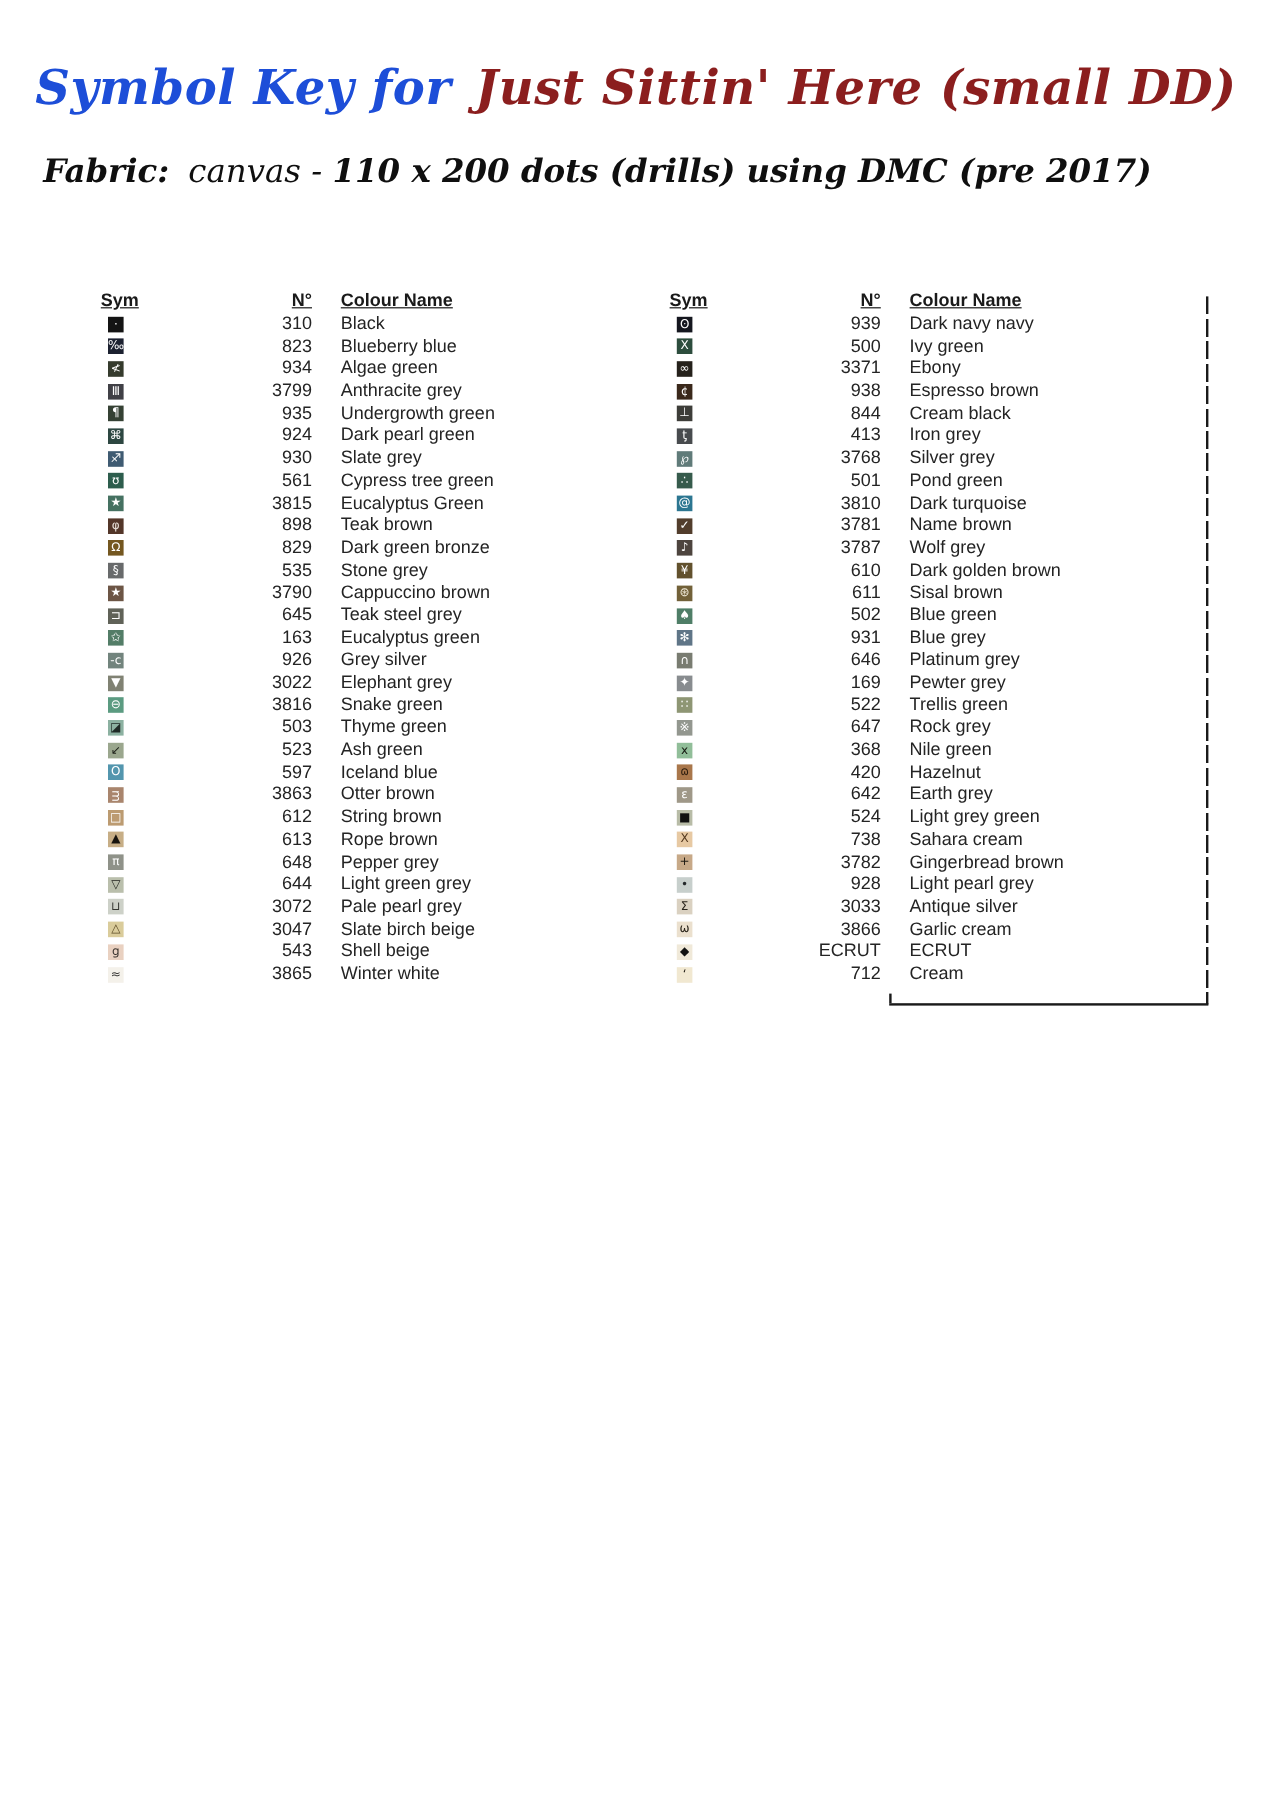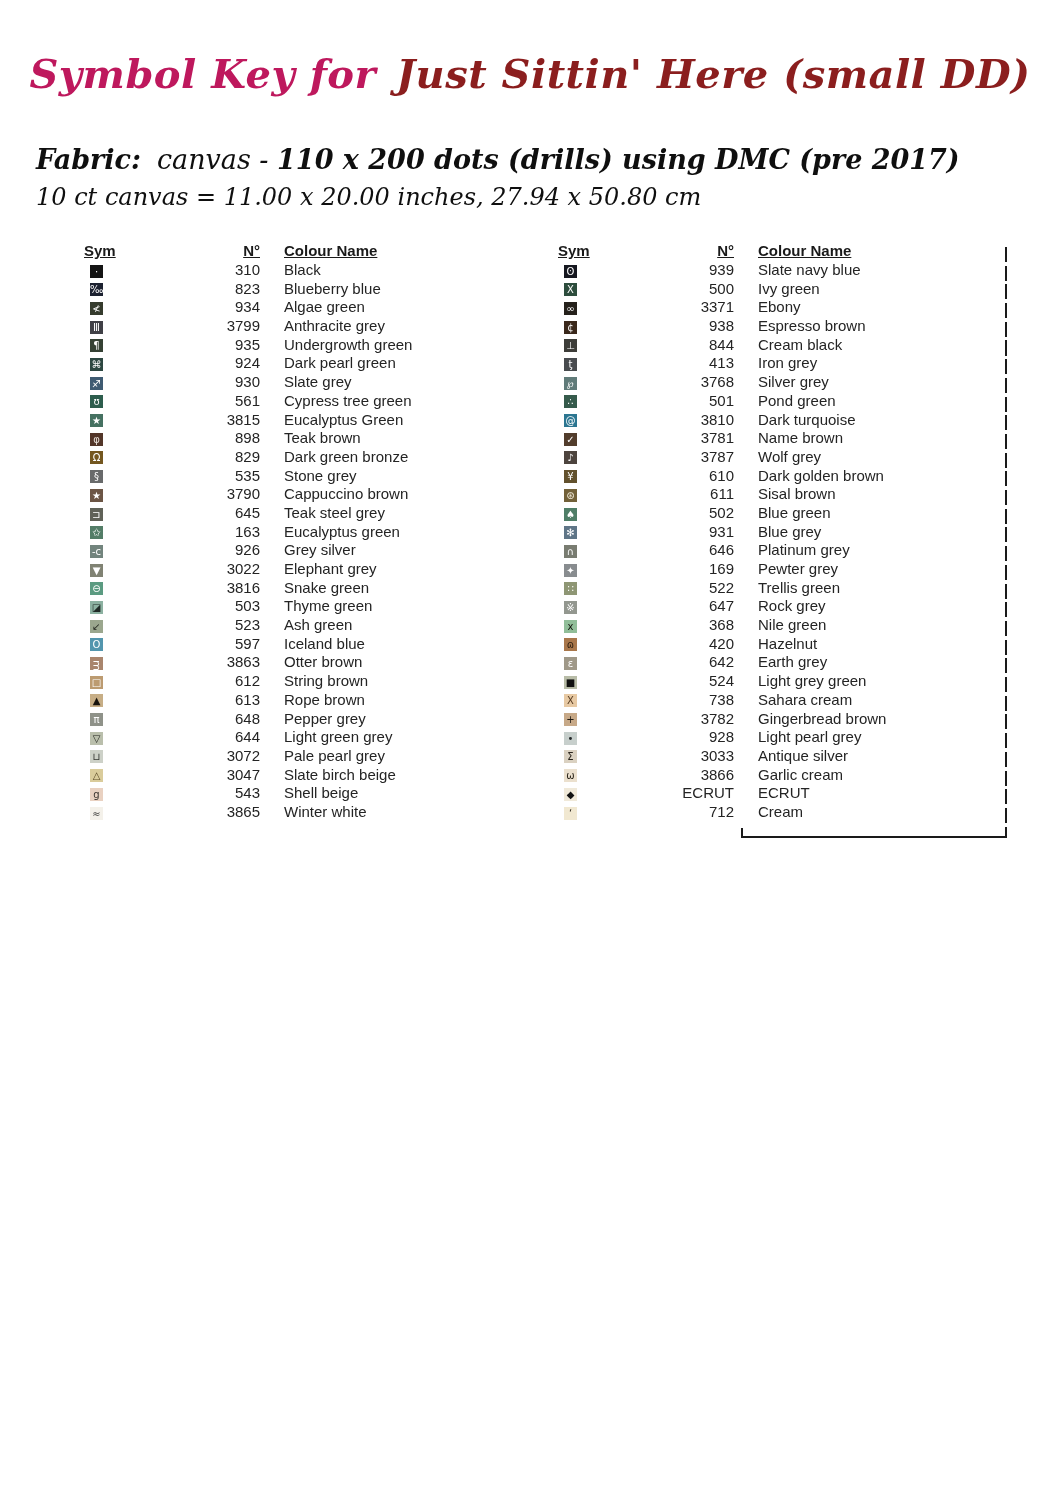--- a/index.html
+++ b/index.html
@@ -9,26 +9,26 @@
     overflow:hidden;
   }
   .page{position:absolute;inset:0;}
 
   
   .title{
     position:absolute;top:50px;left:0;width:100%;text-align:center;margin:0;
     font-family:"DejaVu Serif",serif;font-style:italic;font-weight:700;
     font-size:40px;white-space:nowrap;letter-spacing:0.5px;
   }
-  .t-black{color:#be185d;margin-right:20px;}
+  .t-black{color:#1d4ed8;margin-right:20px;}
   .t-red{color:#8b1e1e;}
 
   
   .fabric{
-    position:absolute;left:36px;top:144px;
+    position:absolute;left:36px;top:128px;
     font-family:"DejaVu Serif",serif;font-style:italic;color:#0f0f0f;
   }
   .fabric-l1{font-size:27px;margin:0;white-space:nowrap;}
   .f-label{font-weight:700;margin-right:16px;}
   .f-mid{font-weight:400;}
   .f-bold{font-weight:700;}
   .fabric-l2{font-size:24px;margin:8px 0 0 0;font-weight:400;white-space:nowrap;}
 
   
   .key-table{position:absolute;top:242px;}
@@ -60,21 +60,20 @@
 <body>
 
 <div class="page">
 
   <h1 class="title">
     <span class="t-black">Symbol Key for</span><span class="t-red">Just Sittin' Here (small DD)</span>
   </h1>
 
   <div class="fabric">
     <p class="fabric-l1"><span class="f-label">Fabric:</span><span class="f-mid">canvas - </span><span class="f-bold">110 x 200 dots (drills) using DMC (pre 2017)</span></p>
-    <p class="fabric-l2">10 ct canvas = 11.00 x 20.00 inches, 27.94 x 50.80 cm</p>
   </div>
 
   <div class="key-table" id="col-left">
       <div class="trow thead">
         <span class="cell c-sym">Sym</span>
         <span class="cell c-number">N°</span>
         <span class="cell c-name">Colour Name</span>
       </div>
       <div class="trow">
         <span class="cell c-sym"><span class="symbox" style="background: rgb(20, 20, 20); color: rgb(255, 255, 255);">·</span></span>
@@ -229,21 +228,21 @@
     </div>
   <div class="key-table" id="col-right">
       <div class="trow thead">
         <span class="cell c-sym">Sym</span>
         <span class="cell c-number">N°</span>
         <span class="cell c-name">Colour Name</span>
       </div>
       <div class="trow">
         <span class="cell c-sym"><span class="symbox" style="background: rgb(21, 23, 31); color: rgb(255, 255, 255);">ʘ</span></span>
         <span class="cell c-number">939</span>
-        <span class="cell c-name">Slate navy blue</span>
+        <span class="cell c-name">Dark navy navy</span>
       </div>
       <div class="trow">
         <span class="cell c-sym"><span class="symbox" style="background: rgb(45, 77, 61); color: rgb(255, 255, 255);">X</span></span>
         <span class="cell c-number">500</span>
         <span class="cell c-name">Ivy green</span>
       </div>
       <div class="trow">
         <span class="cell c-sym"><span class="symbox" style="background: rgb(37, 33, 27); color: rgb(255, 255, 255);">∞</span></span>
         <span class="cell c-number">3371</span>
         <span class="cell c-name">Ebony</span>

